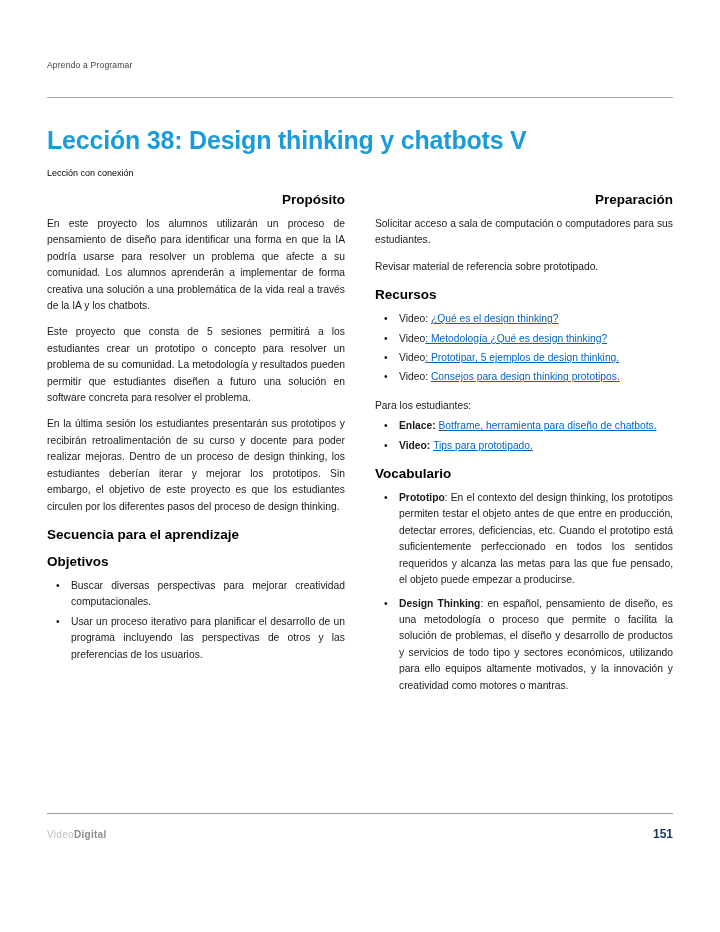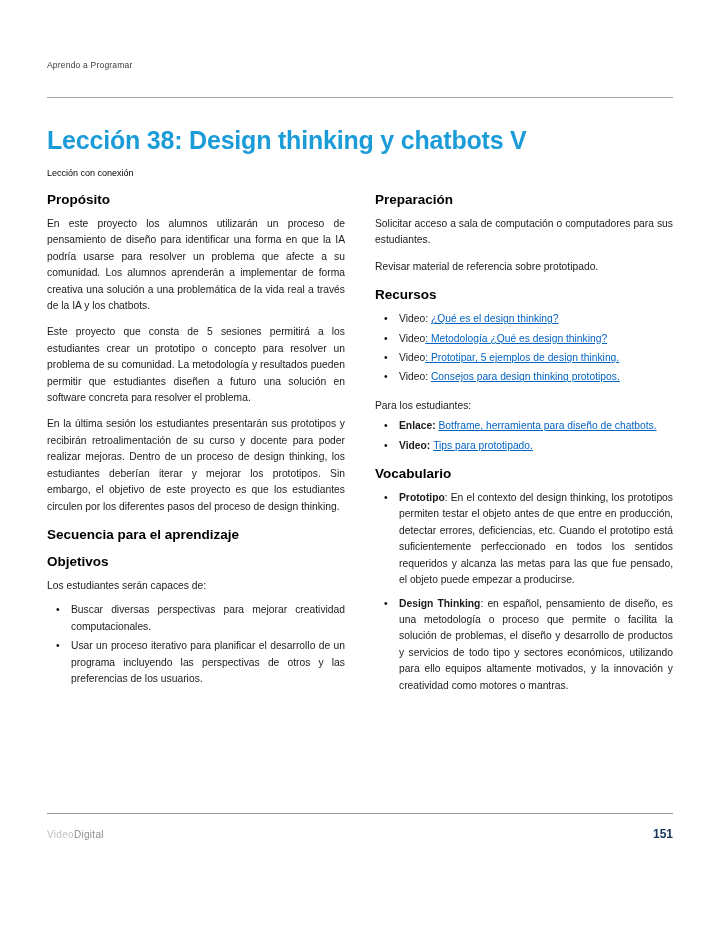--- a/index.html
+++ b/index.html
@@ -49,21 +49,21 @@
     gap: 30px;
     margin-top: 14px;
   }
   .col { flex: 1 1 0; min-width: 0; }
   h2.section-heading {
     font-size: 13.5px;
     font-weight: bold;
     color: #000000;
     margin: 12px 0 9px 0;
   }
-  .col section:first-child h2.section-heading { margin-top: 0; }
+  .col section:first-child h2.section-heading { margin-top: 0; text-align: right; }
   p.body {
     font-size: 10.3px;
     line-height: 16.4px;
     text-align: justify;
     margin-bottom: 10px;
     color: #1a1a1a;
   }
   p.intro {
     font-size: 10.3px;
     line-height: 16.4px;
@@ -108,21 +108,21 @@
     right: 47px;
     top: 813px;
     border-top: 1px solid #9a9a9a;
     padding-top: 13px;
     display: flex;
     justify-content: space-between;
     align-items: baseline;
   }
   .footer-brand { font-size: 10px; letter-spacing: 0.3px; }
   .footer-brand .light { color: #bfbfbf; }
-  .footer-brand .strong { color: #8c8c8c; font-weight: normal; text-align: center; }
+  .footer-brand .strong { color: #8c8c8c; font-weight: bold; text-align: center; }
   .page-number {
     font-size: 12px;
     color: var(--page_number_color, #17365D);
     font-weight: bold;
   }
 </style>
 </head>
 <body>
 
 <div class="page">
@@ -145,21 +145,20 @@
         <p class="body">Este proyecto que consta de 5 sesiones permitirá a los estudiantes crear un prototipo o concepto para resolver un problema de su comunidad. La metodología y resultados pueden permitir que estudiantes diseñen a futuro una solución en software concreta para resolver el problema.</p>
         <p class="body">En la última sesión los estudiantes presentarán sus prototipos y recibirán retroalimentación de su curso y docente para poder realizar mejoras. Dentro de un proceso de design thinking, los estudiantes deberían iterar y mejorar los prototipos. Sin embargo, el objetivo de este proyecto es que los estudiantes circulen por los diferentes pasos del proceso de design thinking.</p>
       </section>
 
       <section>
         <h2 class="section-heading">Secuencia para el aprendizaje</h2>
       </section>
 
       <section>
         <h2 class="section-heading">Objetivos</h2>
-        <p class="intro">Los estudiantes serán capaces de:</p>
         <ul class="bullets justified">
           <li>Buscar diversas perspectivas para mejorar creatividad computacionales.</li>
           <li>Usar un proceso iterativo para planificar el desarrollo de un programa incluyendo las perspectivas de otros y las preferencias de los usuarios.</li>
         </ul>
       </section>
 
     </div>
 
     <div class="col">
 

